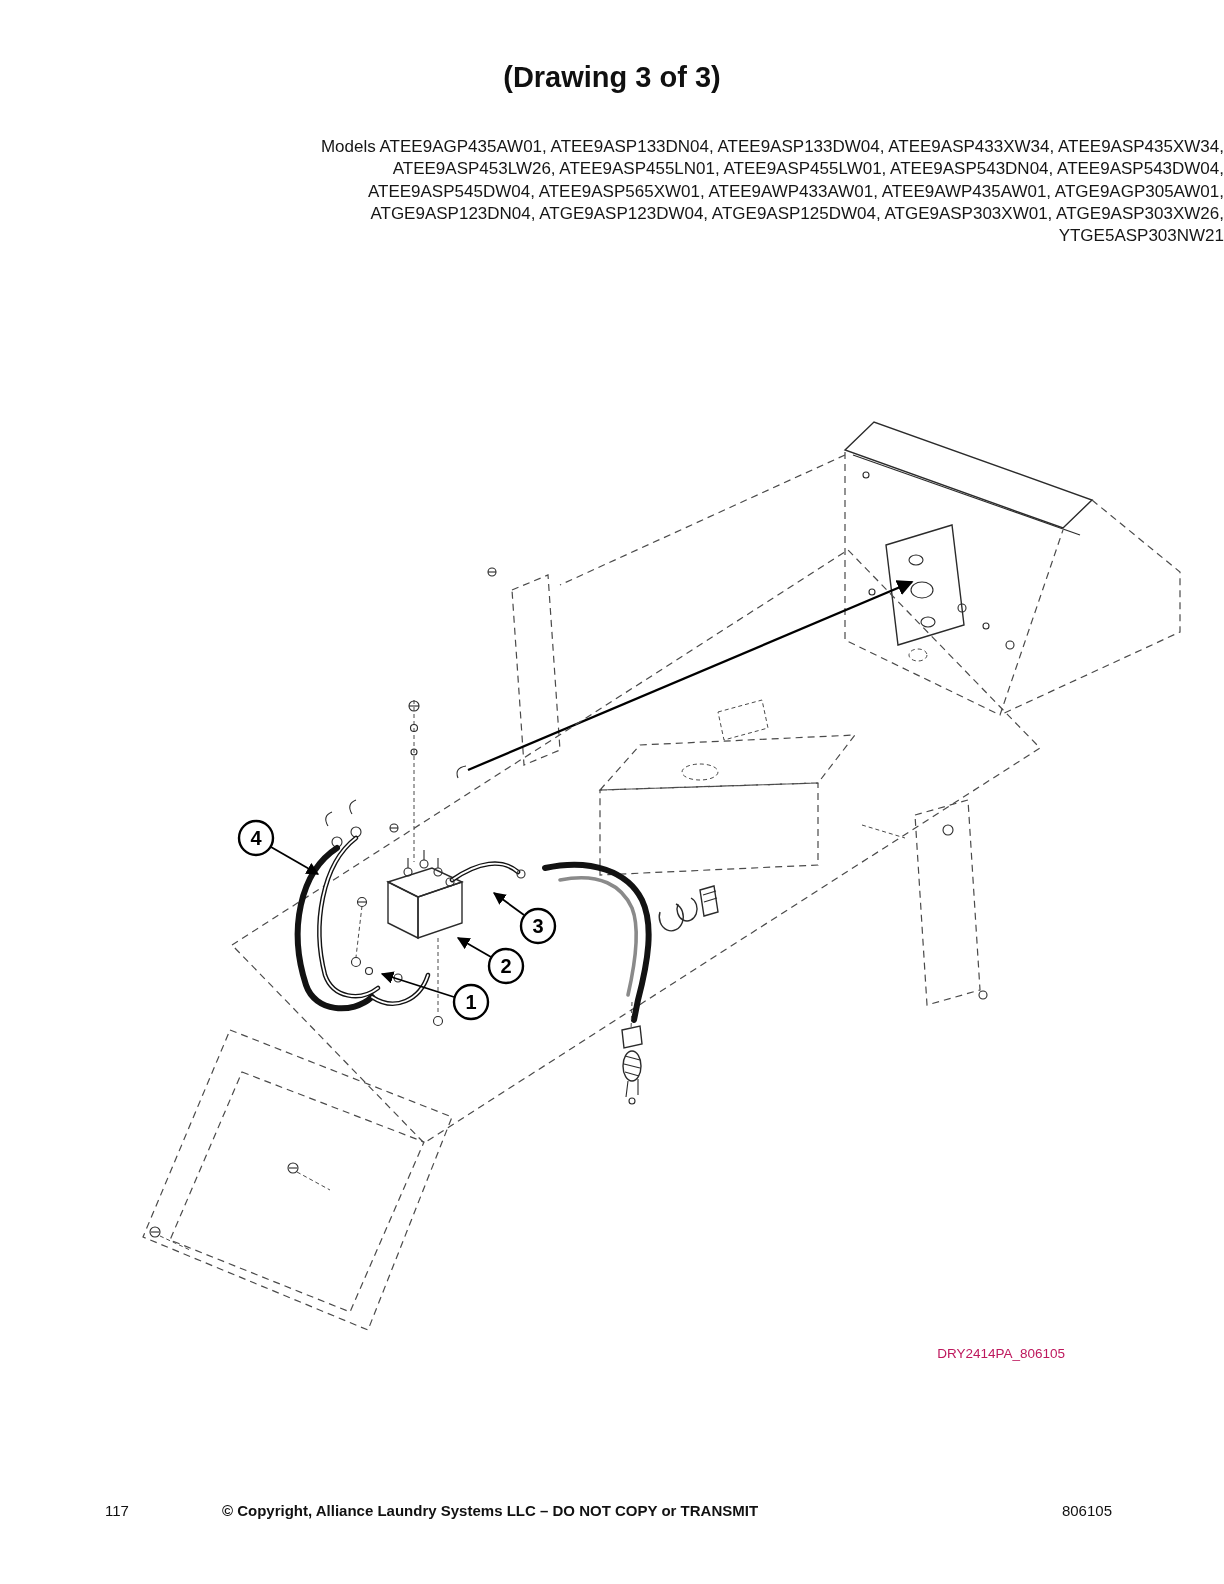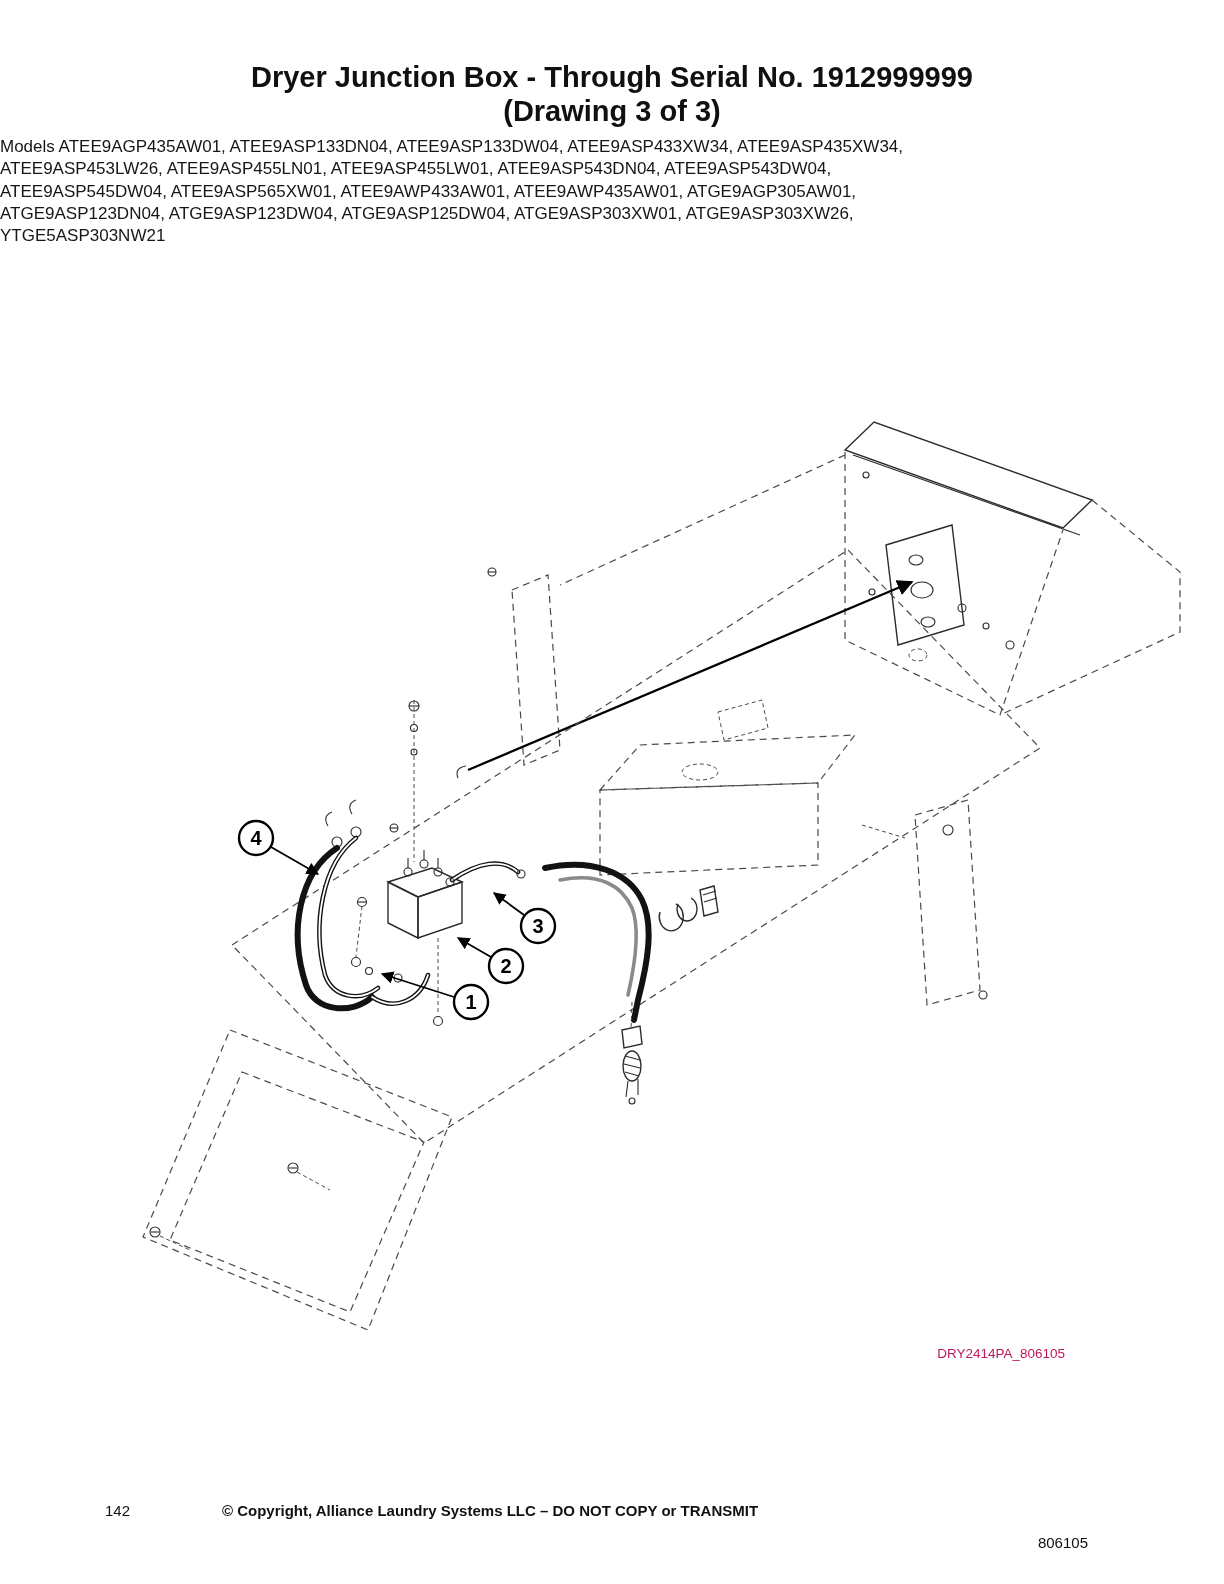--- a/index.html
+++ b/index.html
@@ -1,48 +1,47 @@
 <!DOCTYPE html>
 <html><head>
 <meta charset="utf-8">
 <style>
   html,body{margin:0;padding:0;background:#fff;}
   body{width:1224px;height:1584px;position:relative;font-family:"Liberation Sans",sans-serif;color:#111;}
   .page{position:absolute;inset:0;background:#fff;}
   .titleblock{position:absolute;top:60px;left:0;width:1224px;text-align:center;}
   .titleblock h1{margin:0;font-size:29px;line-height:34px;font-weight:bold;color:#101010;}
-  .models{position:absolute;top:136px;left:0;width:1224px;text-align:left;font-size:17px;line-height:22.3px;color:#161616;}
+  .models{position:absolute;top:136px;left:0;width:1224px;text-align:right;font-size:17px;line-height:22.3px;color:#161616;}
   .models div{white-space:nowrap;}
   .diagram{position:absolute;top:390px;left:0;width:1224px;height:1010px;}
   svg{position:absolute;left:0;top:0;}
   .sl{fill:none;stroke:#2b2b2b;stroke-width:1.4;}
   .sl2{fill:none;stroke:#2b2b2b;stroke-width:1.1;}
   .dl{fill:none;stroke:#4a4a4a;stroke-width:1.2;stroke-dasharray:7,5;}
   .dls{fill:none;stroke:#4a4a4a;stroke-width:1;stroke-dasharray:4,3;}
   .wire{fill:none;stroke:#121212;stroke-width:6;stroke-linecap:round;}
   .wire2{fill:none;stroke:#121212;stroke-width:4.6;stroke-linecap:round;}
   .wirein{fill:none;stroke:#ffffff;stroke-width:1.8;stroke-linecap:round;}
   .gray{fill:none;stroke:#8a8a8a;stroke-width:3.6;stroke-linecap:round;}
   .lead{fill:none;stroke:#000;stroke-width:1.8;}
   .lead2{fill:none;stroke:#000;stroke-width:2.3;}
   .co circle{fill:#fff;stroke:#000;stroke-width:2.4;}
   .co text{font-family:"Liberation Sans",sans-serif;font-size:20px;font-weight:bold;fill:#000;text-anchor:middle;}
   .drawing-id{position:absolute;top:1346px;right:159px;font-size:13.5px;color:#be185d;}
   .footer{position:absolute;top:1502px;left:0;width:1224px;height:24px;font-size:15px;color:#111;}
   .footer .pageno{position:absolute;left:105px;top:0;}
   .footer .copy{position:absolute;left:0;width:980px;text-align:center;top:0;font-weight:bold;}
-  .footer .docno{position:absolute;right:136px;top:0;margin-top:32px;}
+  .footer .docno{position:absolute;right:112px;top:0;}
 </style>
 </head>
 <body>
 
 <div class="page">
 
   <div class="titleblock">
-    <h1>Dryer Junction Box - Through Serial No. 1912999999</h1>
     <h1>(Drawing 3 of 3)</h1>
   </div>
 
   <div class="models">
     <div>Models ATEE9AGP435AW01, ATEE9ASP133DN04, ATEE9ASP133DW04, ATEE9ASP433XW34, ATEE9ASP435XW34,</div>
     <div>ATEE9ASP453LW26, ATEE9ASP455LN01, ATEE9ASP455LW01, ATEE9ASP543DN04, ATEE9ASP543DW04,</div>
     <div>ATEE9ASP545DW04, ATEE9ASP565XW01, ATEE9AWP433AW01, ATEE9AWP435AW01, ATGE9AGP305AW01,</div>
     <div>ATGE9ASP123DN04, ATGE9ASP123DW04, ATGE9ASP125DW04, ATGE9ASP303XW01, ATGE9ASP303XW26,</div>
     <div>YTGE5ASP303NW21</div>
   </div>
@@ -200,18 +199,18 @@
         <path class="lead" d="M454,997 L382,974" marker-end="url(#arrow)"></path>
         <circle cx="471" cy="1002" r="17"></circle>
         <text x="471" y="1009">1</text>
       </g>
     </svg>
   </div>
 
   <div class="drawing-id">DRY2414PA_806105</div>
 
   <div class="footer">
-    <span class="pageno">142</span>
+    <span class="pageno">117</span>
     <span class="copy">© Copyright, Alliance Laundry Systems LLC – DO NOT COPY or TRANSMIT</span>
     <span class="docno">806105</span>
   </div>
 
 </div>
 
 </body></html>

